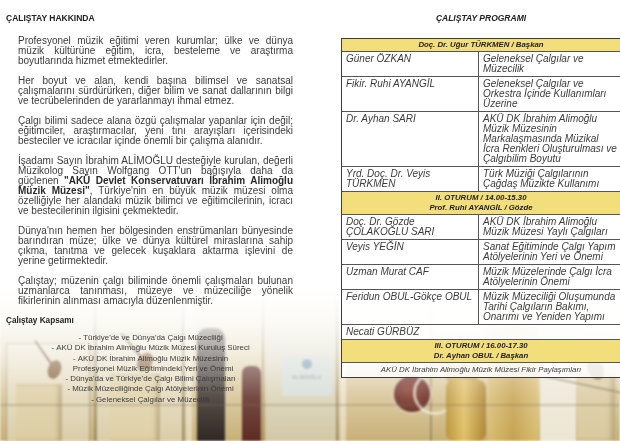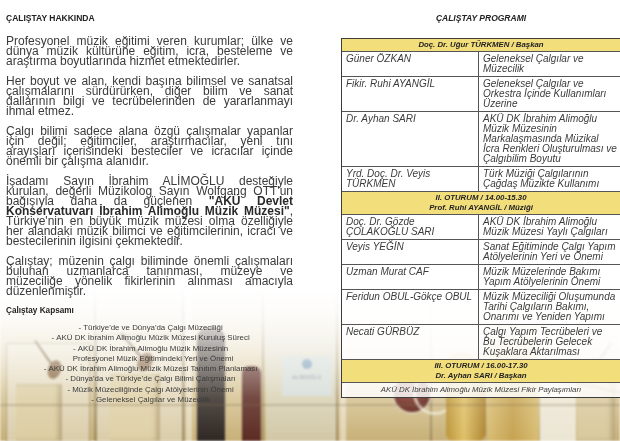--- a/index.html
+++ b/index.html
@@ -51,21 +51,21 @@
   .l3{left:588px; top:70px; width:15px; height:22px; transform:rotate(-25deg);}
   .n3{left:602px; top:52px; height:30px; transform:rotate(35deg);}
   .rail{left:540px; top:96px; width:90px; height:2px; transform:rotate(12deg); background:rgba(110,85,45,.55);}
   .floorline{left:0; top:116px; width:620px; height:2px; background:rgba(110,90,55,.3);}
   .fade{position:absolute; inset:0;
     background:linear-gradient(180deg, rgba(255,255,255,1) 0%, rgba(255,255,255,.85) 20%,
       rgba(255,255,255,.5) 45%, rgba(255,255,255,.15) 72%, rgba(255,255,255,0) 100%);}
   
   .about{position:absolute; left:6px; top:13px; width:287px; z-index:2;}
   .page-title{font-size:8.5px; font-weight:bold; color:#222; line-height:10px; margin:0 0 13px 0;}
-  .about p{font-size:12px; line-height:10px; text-align:justify; margin:0 0 10px 0;}
+  .about p{font-size:10px; line-height:10px; text-align:justify; margin:0 0 10px 12px;}
   .bold-inline{font-weight:bold; color:#2a2a2a;}
   .scope-heading{font-size:8.2px; font-weight:bold; color:#222; line-height:10px; margin:0 0 7px 0;}
   .bullet-line{font-size:7.9px; line-height:10.3px; white-space:nowrap;text-align:center;}
   .bullet-line .bm{display:inline-block; width:7px;}
   .bullet-indent{padding-left:7px;}
   
   .program{position:absolute; left:335px; top:13px; width:292px; z-index:2;font-style:italic;}
   .program .page-title{text-align:center; margin:0 0 15px 0;}
   .ptable{width:278px; margin:0 auto; border:1.5px solid #3c3c3c; background:rgba(255,255,255,.82);}
   .session-header{background:#F3DE7C; text-align:center; font-weight:bold; color:#222;
@@ -121,27 +121,27 @@
     </div>
     <div class="fade"></div>
   </div>
 
   <div class="about">
     <div class="page-title">ÇALIŞTAY HAKKINDA</div>
     <p>Profesyonel müzik eğitimi veren kurumlar; ülke ve dünya müzik kültürüne eğitim, icra, besteleme ve araştırma boyutlarında hizmet etmektedirler.</p>
     <p>Her boyut ve alan, kendi başına bilimsel ve sanatsal çalışmalarını sürdürürken, diğer bilim ve sanat dallarının bilgi ve tecrübelerinden de yararlanmayı ihmal etmez.</p>
     <p>Çalgı bilimi sadece alana özgü çalışmalar yapanlar için değil; eğitimciler, araştırmacılar, yeni tını arayışları içerisindeki besteciler ve icracılar içinde önemli bir çalışma alanıdır.</p>
     <p><span>İşadamı Sayın İbrahim ALİMOĞLU desteğiyle kurulan, değerli Müzikolog Sayın Wolfgang OTT'un bağışıyla daha da güçlenen </span><span class="bold-inline">"AKÜ Devlet Konservatuvarı İbrahim Alimoğlu Müzik Müzesi"</span><span>, Türkiye'nin en büyük müzik müzesi olma özelliğiyle her alandaki müzik bilimci ve eğitimcilerinin, icracı ve bestecilerinin ilgisini çekmektedir.</span></p>
+    <p>Dünya'nın hemen her bölgesinden enstrümanları bünyesinde barındıran müze; ülke ve dünya kültürel miraslarına sahip çıkma, tanıtma ve gelecek kuşaklara aktarma işlevini de yerine getirmektedir.</p>
     <p>Çalıştay; müzenin çalgı biliminde önemli çalışmaları bulunan uzmanlarca tanınması, müzeye ve müzeciliğe yönelik fikirlerinin alınması amacıyla düzenlenmiştir.</p>
     <div class="scope-heading">Çalıştay Kapsamı</div>
     <div class="bullet-line"><span class="bm">-</span><span>Türkiye'de ve Dünya'da Çalgı Müzeciliği</span></div>
     <div class="bullet-line"><span class="bm">-</span><span>AKÜ DK İbrahim Alimoğlu Müzik Müzesi Kuruluş Süreci</span></div>
     <div class="bullet-line"><span class="bm">-</span><span>AKÜ DK İbrahim Alimoğlu Müzik Müzesinin</span></div>
     <div class="bullet-line bullet-indent"><span>Profesyonel Müzik Eğitimindeki Yeri ve Önemi</span></div>
-    <div class="bullet-line"><span class="bm">-</span><span>AKÜ DK İbrahim Alimoğlu Müzik Müzesi Tanıtım Planlaması</span></div>
     <div class="bullet-line"><span class="bm">-</span><span>Dünya'da ve Türkiye'de Çalgı Bilimi Çalışmaları</span></div>
     <div class="bullet-line"><span class="bm">-</span><span>Müzik Müzeciliğinde Çalgı Atölyelerinin Önemi</span></div>
     <div class="bullet-line"><span class="bm">-</span><span>Geleneksel Çalgılar ve Müzecilik</span></div>
   </div>
 
   <div class="program">
     <div class="page-title">ÇALIŞTAY PROGRAMI</div>
     <div class="ptable">
 
       <div class="session-header first">
@@ -159,45 +159,44 @@
         <div class="cell">Dr. Ayhan SARI</div>
         <div class="cell topic-cell">AKÜ DK İbrahim Alimoğlu Müzik Müzesinin Markalaşmasında Müzikal İcra Renkleri Oluşturulması ve Çalgıbilim Boyutu</div>
       </div>
       <div class="p-row">
         <div class="cell">Yrd. Doç. Dr. Veyis TÜRKMEN</div>
         <div class="cell topic-cell">Türk Müziği Çalgılarının Çağdaş Müzikte Kullanımı</div>
       </div>
 
       <div class="session-header">
         <div>II. OTURUM / 14.00-15.30</div>
-        <div>Prof. Ruhi AYANGİL / Müziği</div>
+        <div>Prof. Ruhi AYANGİL / Gözde</div>
       </div>
       <div class="p-row">
         <div class="cell">Doç. Dr. Gözde ÇOLAKOĞLU SARI</div>
         <div class="cell topic-cell">AKÜ DK İbrahim Alimoğlu Müzik Müzesi Yaylı Çalgıları</div>
       </div>
       <div class="p-row">
         <div class="cell">Veyis YEĞİN</div>
         <div class="cell topic-cell">Sanat Eğitiminde Çalgı Yapım Atölyelerinin Yeri ve Önemi</div>
       </div>
       <div class="p-row">
         <div class="cell">Uzman Murat CAF</div>
-        <div class="cell topic-cell">Müzik Müzelerinde Bakımı Yapım Atölyelerinin Önemi</div>
+        <div class="cell topic-cell">Müzik Müzelerinde Çalgı İcra Atölyelerinin Önemi</div>
       </div>
       <div class="p-row">
         <div class="cell">Feridun OBUL-Gökçe OBUL</div>
         <div class="cell topic-cell">Müzik Müzeciliği Oluşumunda Tarihi Çalgıların Bakımı, Onarımı ve Yeniden Yapımı</div>
       </div>
       <div class="p-row">
         <div class="cell">Necati GÜRBÜZ</div>
-        <div class="cell topic-cell">Çalgı Yapım Tecrübeleri ve Bu Tecrübelerin Gelecek Kuşaklara Aktarılması</div>
       </div>
 
       <div class="session-header">
         <div>III. OTURUM / 16.00-17.30</div>
-        <div>Dr. Ayhan SARI / Başkan</div>
+        <div>Dr. Ayhan OBUL / Başkan</div>
       </div>
       <div class="closing-row">AKÜ DK İbrahim Alimoğlu Müzik Müzesi Fikir Paylaşımları</div>
 
     </div>
   </div>
 
 </div>
 
 </body></html>

